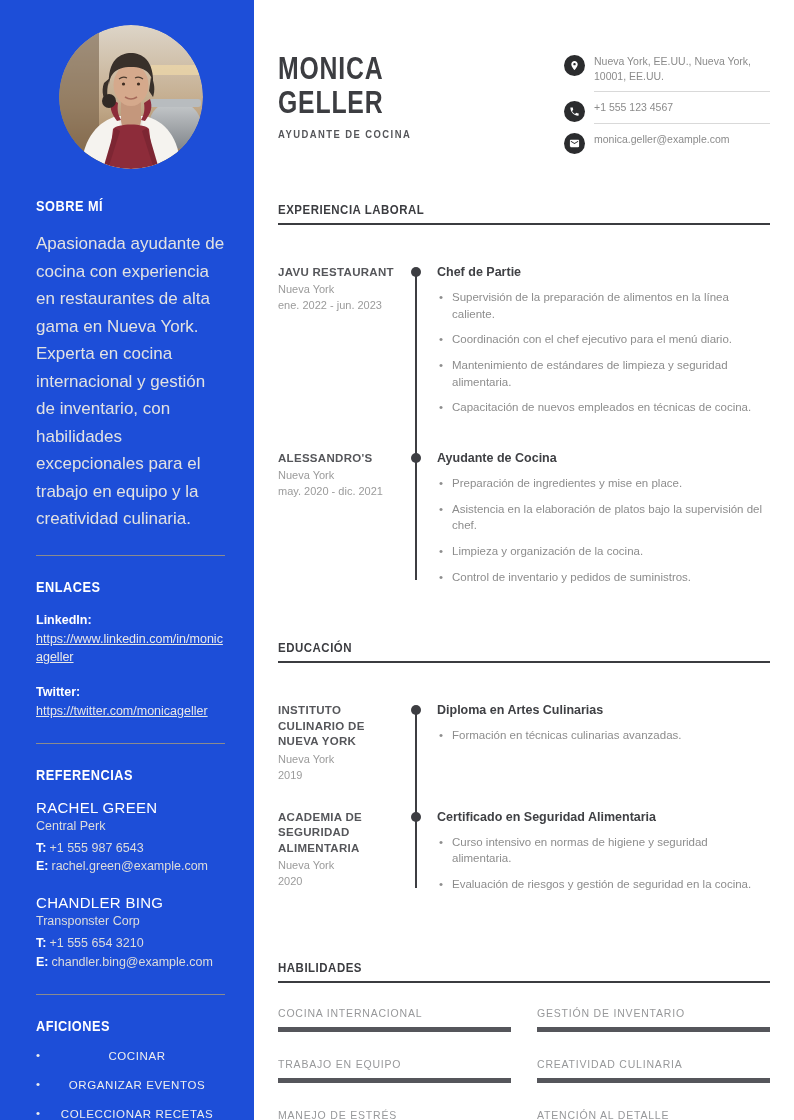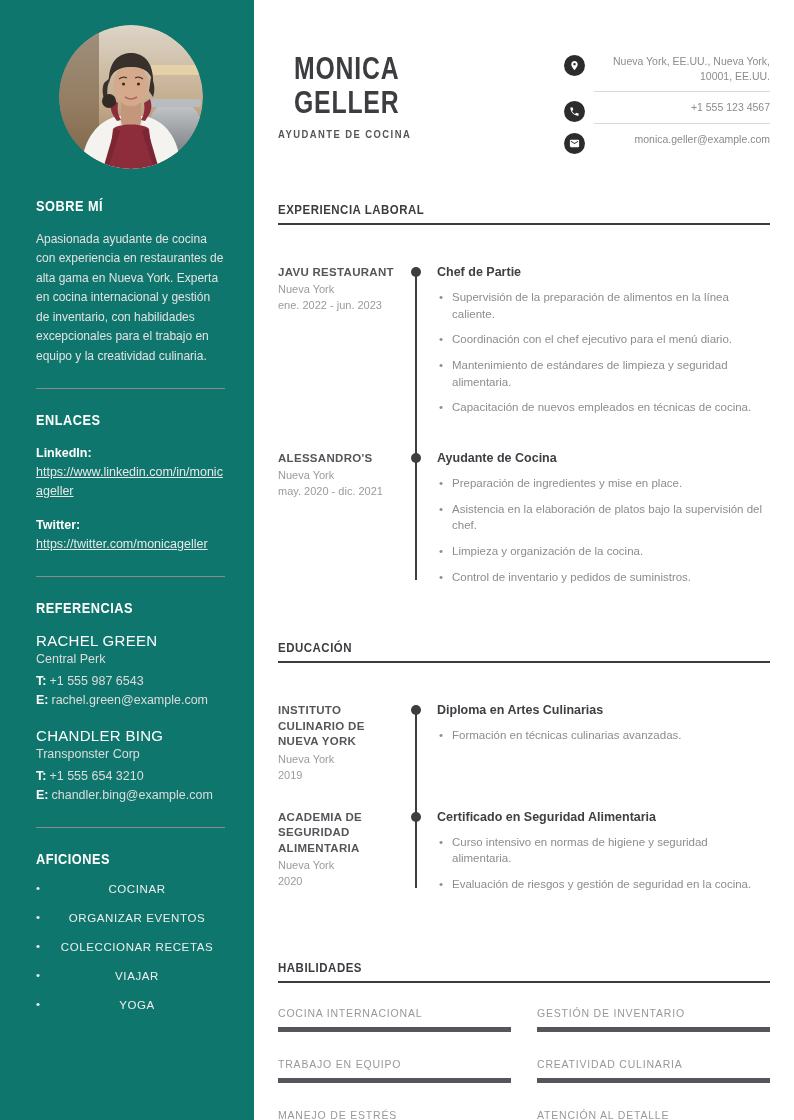--- a/index.html
+++ b/index.html
@@ -6,32 +6,32 @@
   html,body { background:#ffffff; }
   body {
     width:794px; height:1120px;
     font-family:"Liberation Sans", sans-serif;
     position:relative; overflow:hidden;
   }
   .page { display:flex; width:794px; height:1120px; background:#fff; }
 
   
   .sidebar {
-    width:254px; flex-shrink:0; background:#0f766e; color:#e7e7e7;
+    width:254px; flex-shrink:0; background:#1d4ed8; color:#e7e7e7;
     padding:25px 29px 30px 36px; height:1120px;
   }
   .photo-wrap { width:144px; height:144px; border-radius:50%; overflow:hidden; margin:0 auto 28px auto; }
   .photo-wrap svg { display:block; }
 
   .cond { display:inline-block; transform:scaleX(.85); transform-origin:left center; letter-spacing:.6px; font-weight:700; }
 
   .side-h {
     color:#ffffff; font-size:15px; margin-bottom:16px; white-space:nowrap;
   }
-  .side-text { font-size:12px; line-height:1.62; color:#e2e2e2; }
+  .side-text { font-size:17px; line-height:1.62; color:#e2e2e2; }
   .side-div { border:none; border-top:1px solid #8a8b8e; margin:22px 0; }
 
   .link-item { margin-bottom:16px; font-size:12.5px; line-height:1.5; }
   .link-label { font-weight:700; color:#ffffff; display:block; }
   .link-url { color:#e8e8e8; text-decoration:underline; word-break:break-all; }
 
   .ref-item { margin-bottom:18px; }
   .ref-name { font-size:15px; color:#ffffff; font-weight:400; letter-spacing:.3px; margin-bottom:3px; }
   .ref-company { font-size:12.5px; color:#dcdcdc; margin-bottom:6px; }
   .ref-line { font-size:12.5px; color:#dcdcdc; line-height:1.5; }
@@ -40,21 +40,21 @@
   .hobby-list { list-style:none; margin-top:4px; }
   .hobby-list li {
     font-size:11.5px; letter-spacing:.6px; color:#eeeeee; margin-bottom:17px;
     position:relative; padding-left:13px;text-align:center;
   }
   .hobby-list li::before { content:"•"; position:absolute; left:0; top:-1px; color:#eeeeee; }
 
   
   .main { flex:1; padding:50px 24px 0 24px; position:relative; }
 
-  .header { display:flex; justify-content:space-between; margin-bottom:48px;text-align:right; }
+  .header { display:flex; justify-content:space-between; margin-bottom:48px; }
   .name-block { padding-top:2px; }
   .name-line { font-size:31px; font-weight:800; color:#3c3d41; line-height:1.1; letter-spacing:1px; }
   .name-line .cond { transform:scaleX(.8); letter-spacing:1px; }
   .role-line { margin-top:8px; font-size:10.5px; font-weight:700; color:#55565a; }
   .role-line .cond { letter-spacing:1.6px; transform:scaleX(.9); }
 
   .contact-block { width:206px; padding-top:4px; }
   .contact-row { display:flex; align-items:flex-start; }
   .contact-icon {
     width:21px; height:21px; border-radius:50%; background:#2b2c2e; flex-shrink:0;

